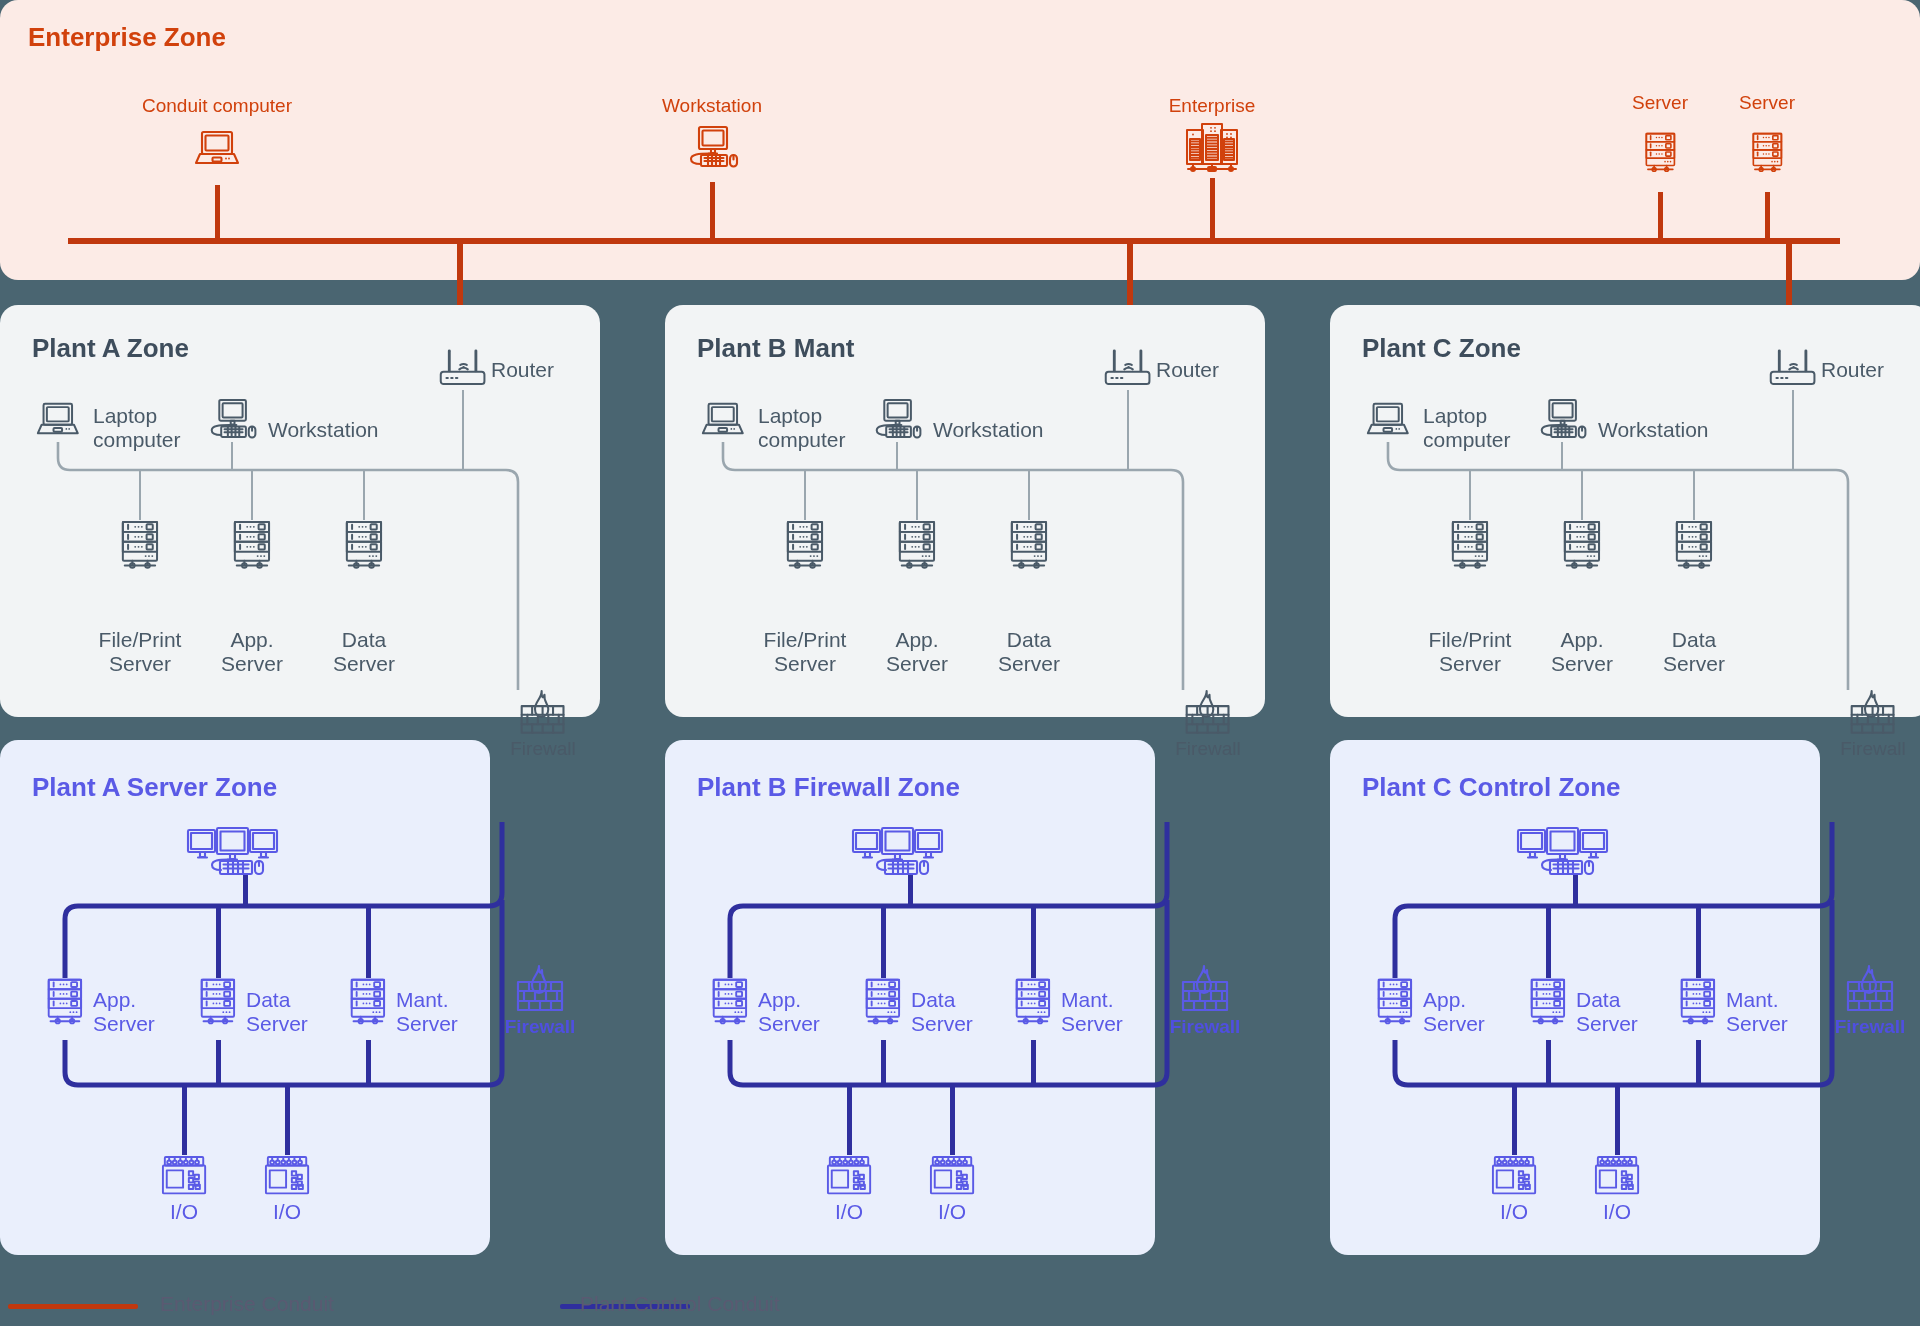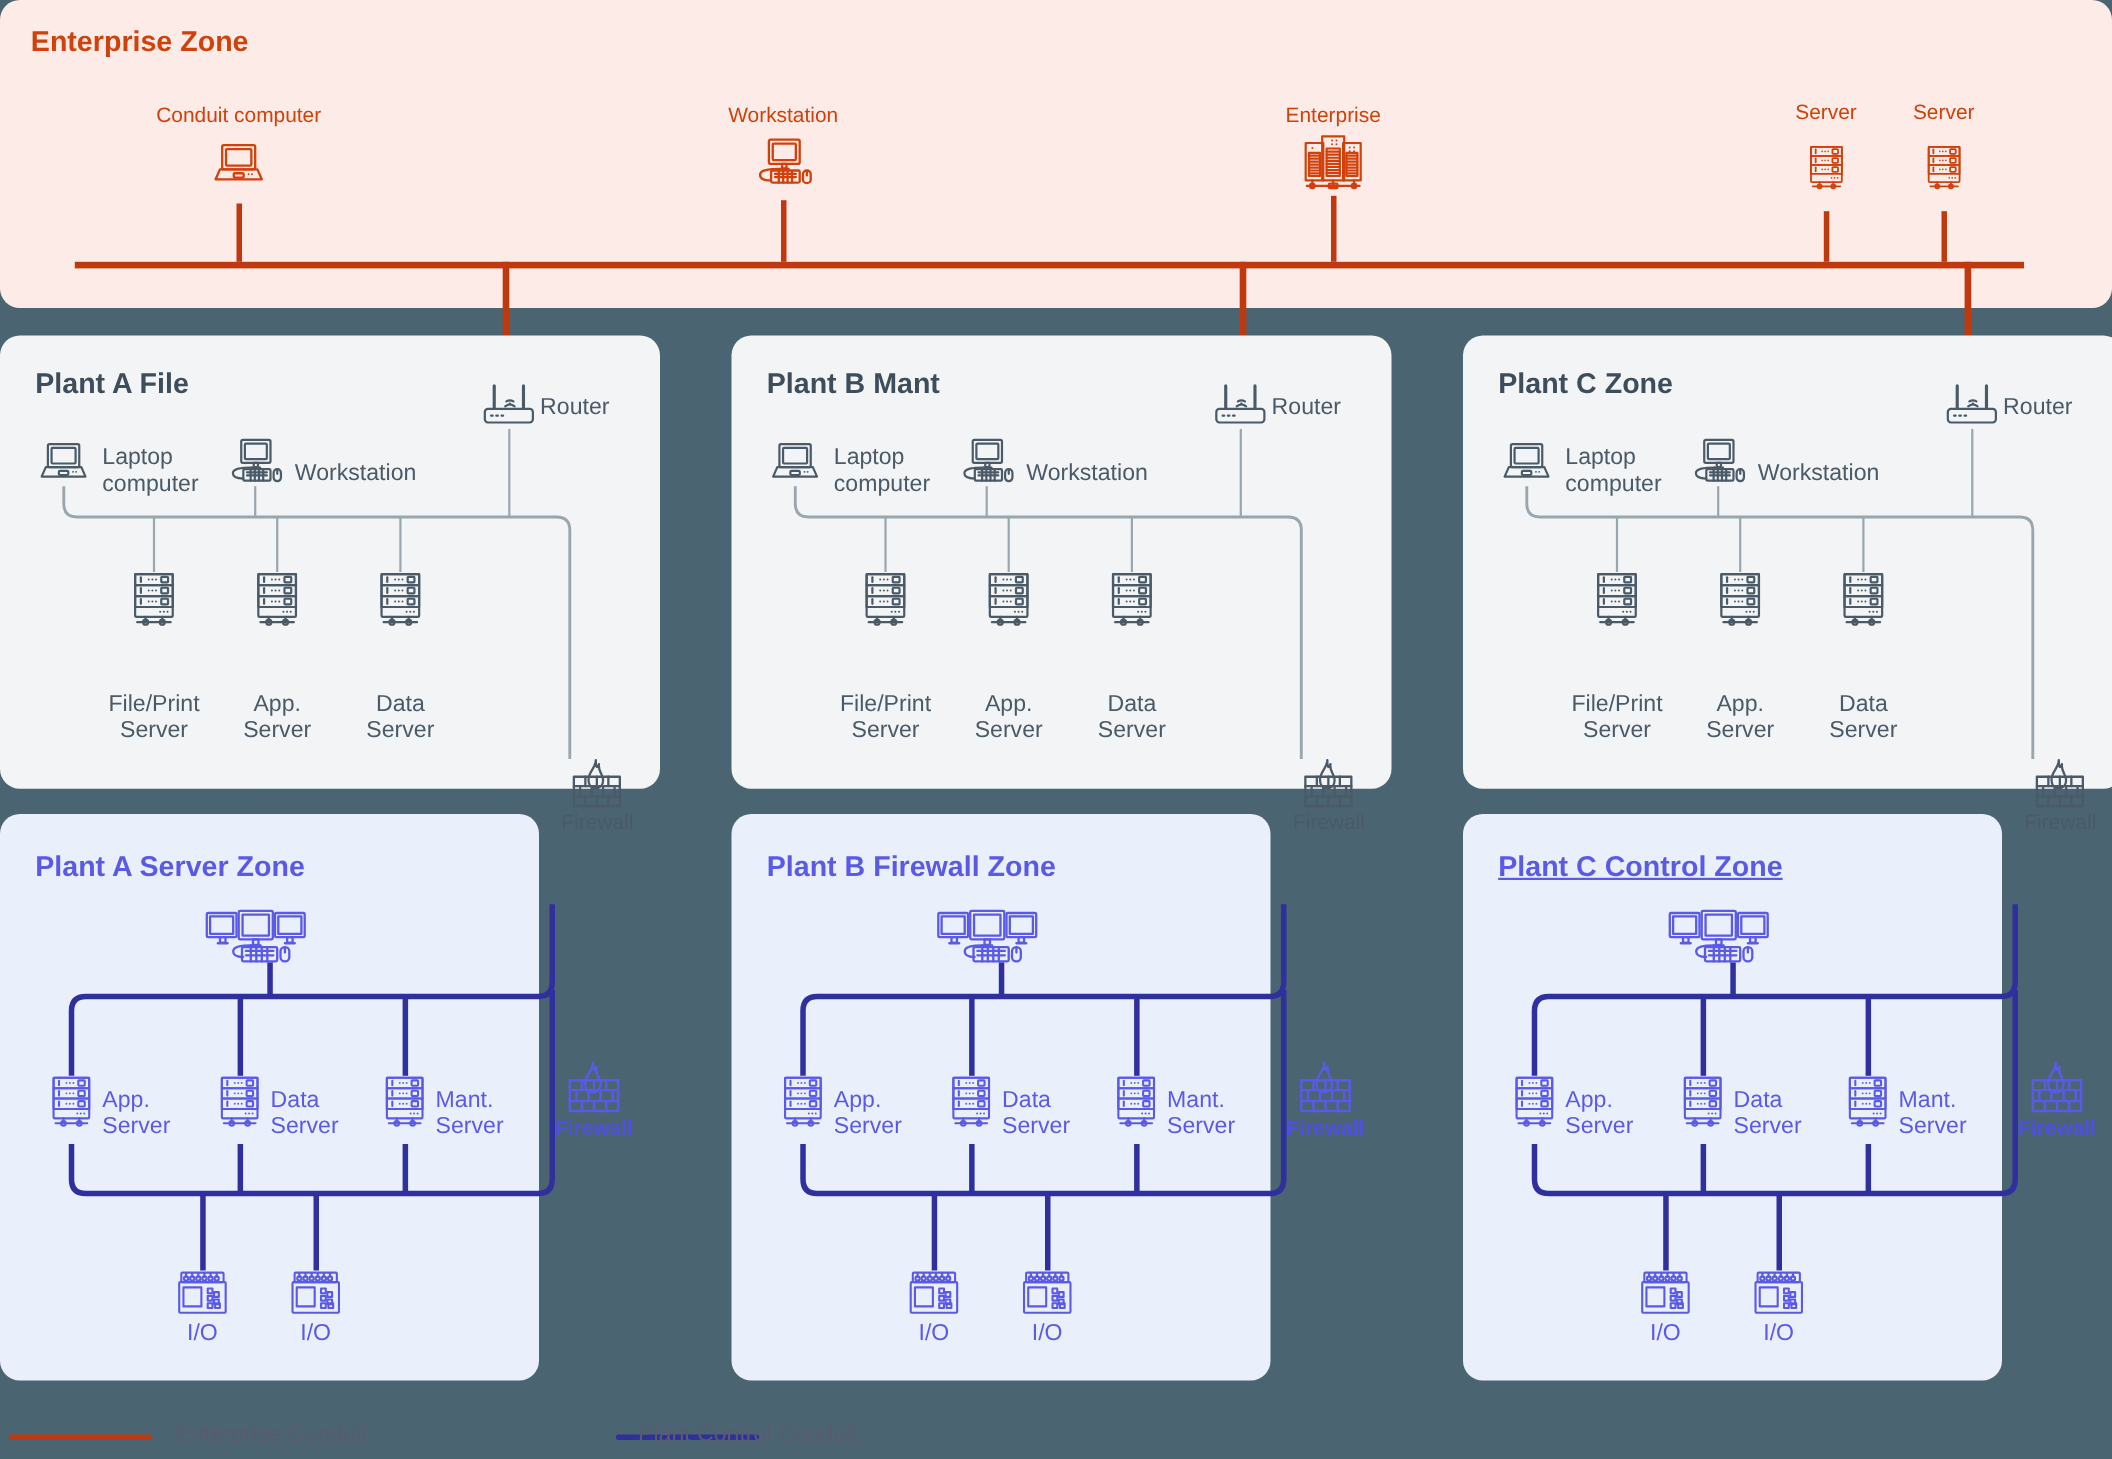--- a/index.html
+++ b/index.html
@@ -180,21 +180,21 @@
     <div class="wire" style="left: 68px; top: 238px; width: 1772px; height: 6px; background: rgb(192, 56, 14);"></div>
     <div class="wire" style="left: 214.5px; top: 185px; width: 5px; height: 53px; background: rgb(192, 56, 14);"></div>
     <div class="wire" style="left: 709.5px; top: 182px; width: 5px; height: 56px; background: rgb(192, 56, 14);"></div>
     <div class="wire" style="left: 1209.5px; top: 178px; width: 5px; height: 60px; background: rgb(192, 56, 14);"></div>
     <div class="wire" style="left: 1657.5px; top: 192px; width: 5px; height: 46px; background: rgb(192, 56, 14);"></div>
     <div class="wire" style="left: 1764.5px; top: 192px; width: 5px; height: 46px; background: rgb(192, 56, 14);"></div>
     <div class="wire" style="left: 457px; top: 238px; width: 6px; height: 130px; background: rgb(192, 56, 14);"></div>
     <div class="wire" style="left: 1127px; top: 238px; width: 6px; height: 94px; background: rgb(192, 56, 14);"></div>
     <div class="wire" style="left: 1786px; top: 238px; width: 6px; height: 130px; background: rgb(192, 56, 14);"></div>
     <div class="panel panel-plant" style="left: 0px; top: 305px; width: 600px; height: 412px;"></div>
-    <div class="zone-title zt-pla" style="left: 32px; top: 333px;">Plant A File</div>
+    <div class="zone-title zt-pla" style="left: 32px; top: 333px;">Plant A Zone</div>
     <div class="node" style="left: 436.4px; top: 348px;">
       <svg width="53.199999999999996" height="38.949999999999996" viewBox="0 0 56 41" fill="none" stroke="#4a5a68" stroke-width="2.1" stroke-linecap="round" stroke-linejoin="round">
         <rect x="5" y="25" width="46" height="13" rx="3"></rect>
   <path d="M11 31.5 h1.5 M16 31.5 h1.5 M21 31.5 h1.5"></path>
   <path d="M14 3 v21 M42 3 v21" stroke-width="3"></path>
   <path d="M14 3.5 a2 2 0 0 1 0 0"></path>
   <path d="M24.5 22.5 a7 7 0 0 1 9 0"></path>
   <path d="M26.5 19.2 a11 11 0 0 1 5 0" opacity="0"></path>
   <circle cx="29" cy="20.2" r="1.3" fill="#4a5a68" stroke="none"></circle>
   <path d="M25.6 17.8 a6.5 6.5 0 0 1 6.8 0"></path>
@@ -1075,21 +1075,21 @@
         <path d="M27 1 C27 9 20 12 20 20 C20 25 23 28 27 28 C31 28 34 25 34 20 C34 15 29 12 30 5 C28.5 9 27 9 27 1 Z"></path>
         <rect x="6" y="17" width="44" height="28"></rect>
         <path d="M6 26 h44 M6 36 h44"></path>
         <path d="M17 17 v9 M28 17 v9 M39 17 v9"></path>
         <path d="M12 26 v10 M23 26 v10 M34 26 v10 M45 26 v10"></path>
         <path d="M17 36 v9 M28 36 v9 M39 36 v9"></path>
       </svg>
     </div>
     <div class="lbl lbl-fw-blue" style="left: 1125px; top: 1016px; width: 160px;">Firewall</div>
     <div class="panel panel-control" style="left: 1330px; top: 740px; width: 490px; height: 515px;"></div>
-    <div class="zone-title zt-ctl" style="left: 1362px; top: 772px; text-decoration: underline;">Plant C Control Zone</div>
+    <div class="zone-title zt-ctl" style="left: 1362px; top: 772px;">Plant C Control Zone</div>
     <div class="node" style="left: 1516px; top: 828px;">
       <svg width="94" height="47" viewBox="0 0 94 47" fill="none" stroke="#5a5ae6" stroke-width="2.1" stroke-linecap="round" stroke-linejoin="round">
         <rect x="2" y="2" width="27" height="22" rx="1.2"></rect>
   <rect x="5" y="5" width="21" height="16"></rect>
   <rect x="31" y="0" width="31" height="26" rx="1.2"></rect>
   <rect x="34.5" y="3.5" width="24" height="19"></rect>
   <rect x="64" y="2" width="27" height="22" rx="1.2"></rect>
   <rect x="67" y="5" width="21" height="16"></rect>
   <path d="M14 24 h5 v5 h-5z M12 29.5 h9"></path>
   <path d="M44 26 h5 v5 h-5z M42 31.5 h9"></path>

